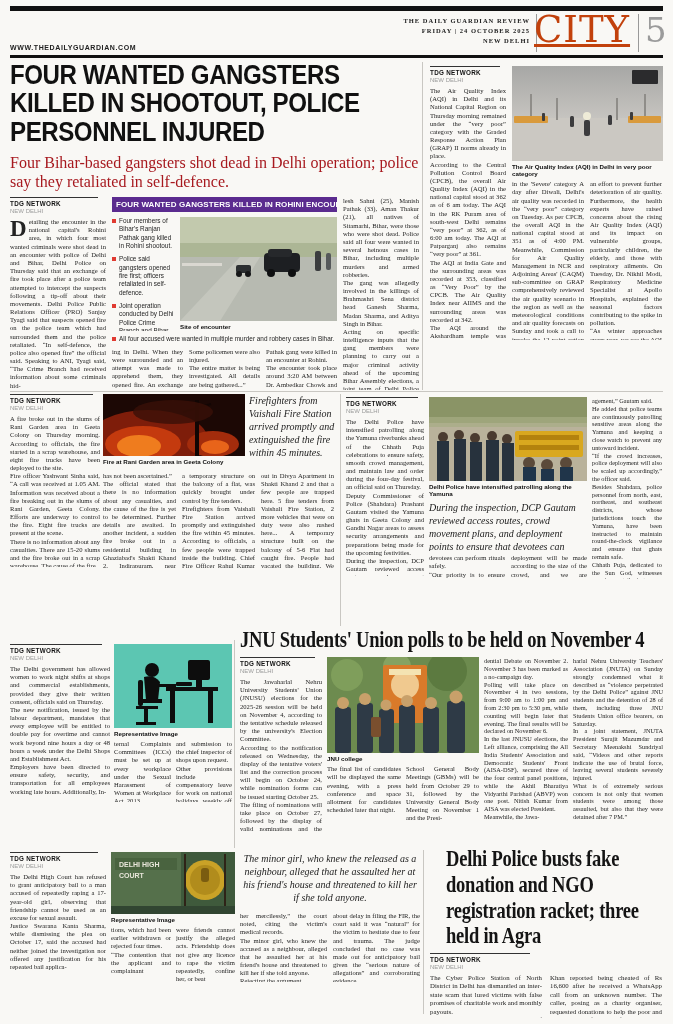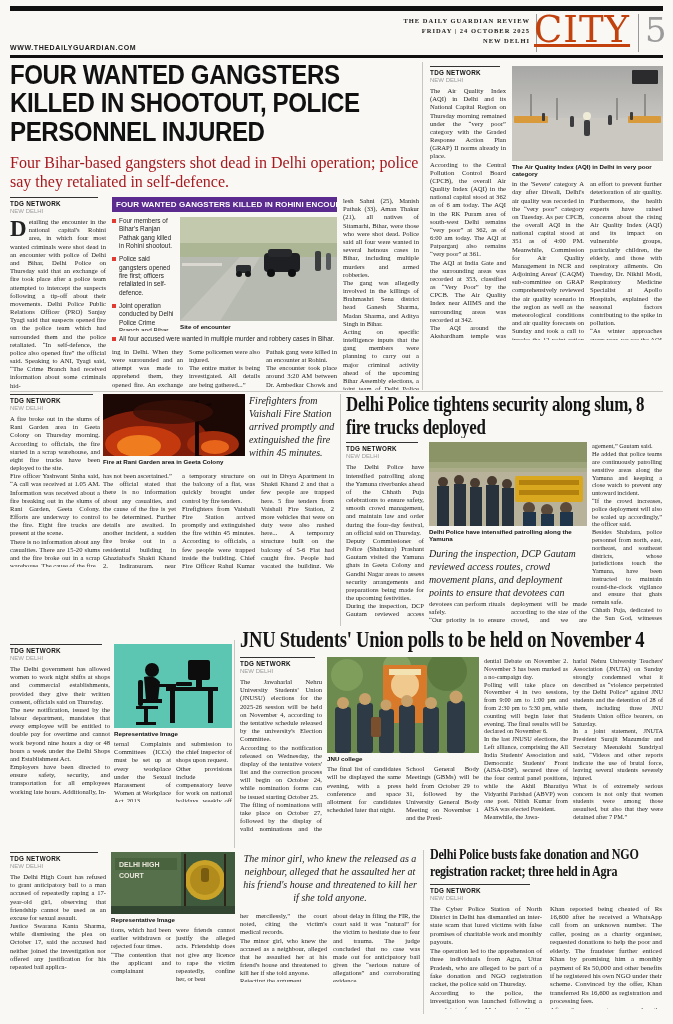--- a/index.html
+++ b/index.html
@@ -232,21 +232,20 @@
         <p class="bodytext" style="width:73px;height:96px;">a temporary structure on the balcony of a flat, was quickly brought under control by fire tenders.
 Firefighters from Vaishali Fire Station arrived promptly and extinguished the fire within 45 minutes. According to officials, a few people were trapped inside the building. Chief Fire Officer Rahul Kumar said, “Information was received at Fire Station Vaishali at 8.30 pm that a fire broke</p>
         <p class="bodytext" style="width:73px;height:96px;">out in Divya Apartment in Shakti Khand 2 and that a few people are trapped here. 5 fire tenders from Vaishali Fire Station, 2 more vehicles that were on duty were also rushed here... A temporary structure built on the balcony of 5-6 Flat had caught fire. People had vacated the building. We immediately started firefighting operations and extinguished the fire in 45 minutes...No injuries have been reported.”</p>
       </div>
     </div>
   </div>
 </section>
 
 <div class="vline" style="left:340px;top:394px;height:232px;"></div>
 <section class="art" style="left:346px;top:393px;width:317px;height:237px;">
-  <h2 class="serifhead" style="font-size:21px;line-height:1.08;"><span class="shx">Delhi Police tightens security along slum, 8 fire trucks deployed</span></h2>
   <div class="row" style="gap:5px;margin-top:4px;height:182px;">
     <div style="width:78px;overflow:hidden;">
       <div class="byline">
         <div class="byname">TDG NETWORK</div>
         <div class="byloc">NEW DELHI</div>
       </div>
       <p class="bodytext" style="height:158px;">The Delhi Police have intensified patrolling along the Yamuna riverbanks ahead of the Chhath Puja celebrations to ensure safety, smooth crowd management, and maintain law and order during the four-day festival, an official said on Thursday.
 Deputy Commissioner of Police (Shahdara) Prashant Gautam visited the Yamuna ghats in Geeta Colony and Gandhi Nagar areas to assess security arrangements and preparations being made for the upcoming festivities.
 During the inspection, DCP Gautam reviewed access routes, crowd movement plans, and deployment points to ensure that</p>
     </div>
@@ -461,21 +460,21 @@
 The minor girl, who knew the accused as a neighbour, alleged that he assaulted her at his friend's house and threatened to kill her if she told anyone.
 Rejecting the argument</p>
         <p class="bodytext" style="width:87px;height:70px;">about delay in filing the FIR, the court said it was “natural” for the victim to hesitate due to fear and trauma. The judge concluded that no case was made out for anticipatory bail given the “serious nature of allegations” and corroborating evidence.</p>
       </div>
     </div>
   </div>
 </section>
 
 <div class="vline" style="left:423px;top:850px;height:164px;"></div>
 <section class="art" style="left:430px;top:846px;width:233px;height:172px;">
-  <h2 class="serifhead" style="font-size:15px;line-height:1.12;"><span class="shx">Delhi Police busts fake donation and NGO registration racket; three held in Agra</span></h2>
+  <h2 class="serifhead" style="font-size:23px;line-height:1.12;margin-left:16px;"><span class="shx">Delhi Police busts fake donation and NGO registration racket; three held in Agra</span></h2>
   <div class="byline" style="margin-top:4px;width:100px;">
     <div class="byname">TDG NETWORK</div>
     <div class="byloc">NEW DELHI</div>
   </div>
   <div class="row" style="gap:8px;">
     <p class="bodytext" style="width:112px;height:104px;font-size:6.8px;">The Cyber Police Station of North District in Delhi has dismantled an inter-state scam that lured victims with false promises of charitable work and monthly payouts.
 The operation led to the apprehension of three individuals from Agra, Uttar Pradesh, who are alleged to be part of a fake donation and NGO registration racket, the police said on Thursday.
 According to the police, the investigation was launched following a complaint from Muhammad Yunus Khan, a 76-year-old social worker from Delhi.</p>
     <p class="bodytext" style="width:112px;height:104px;font-size:6.8px;">Khan reported being cheated of Rs 16,600 after he received a WhatsApp call from an unknown number. The caller, posing as a charity organiser, requested donations to help the poor and elderly. The fraudster further enticed Khan by promising him a monthly payment of Rs 50,000 and other benefits if he registered his own NGO under their scheme. Convinced by the offer, Khan transferred Rs 16,600 as registration and processing fees.
 After the payment was made, the fraudsters ceased all communication. Based on his complaint, a case was registered on September 8, 2025, and an investigation was initiated.</p>

